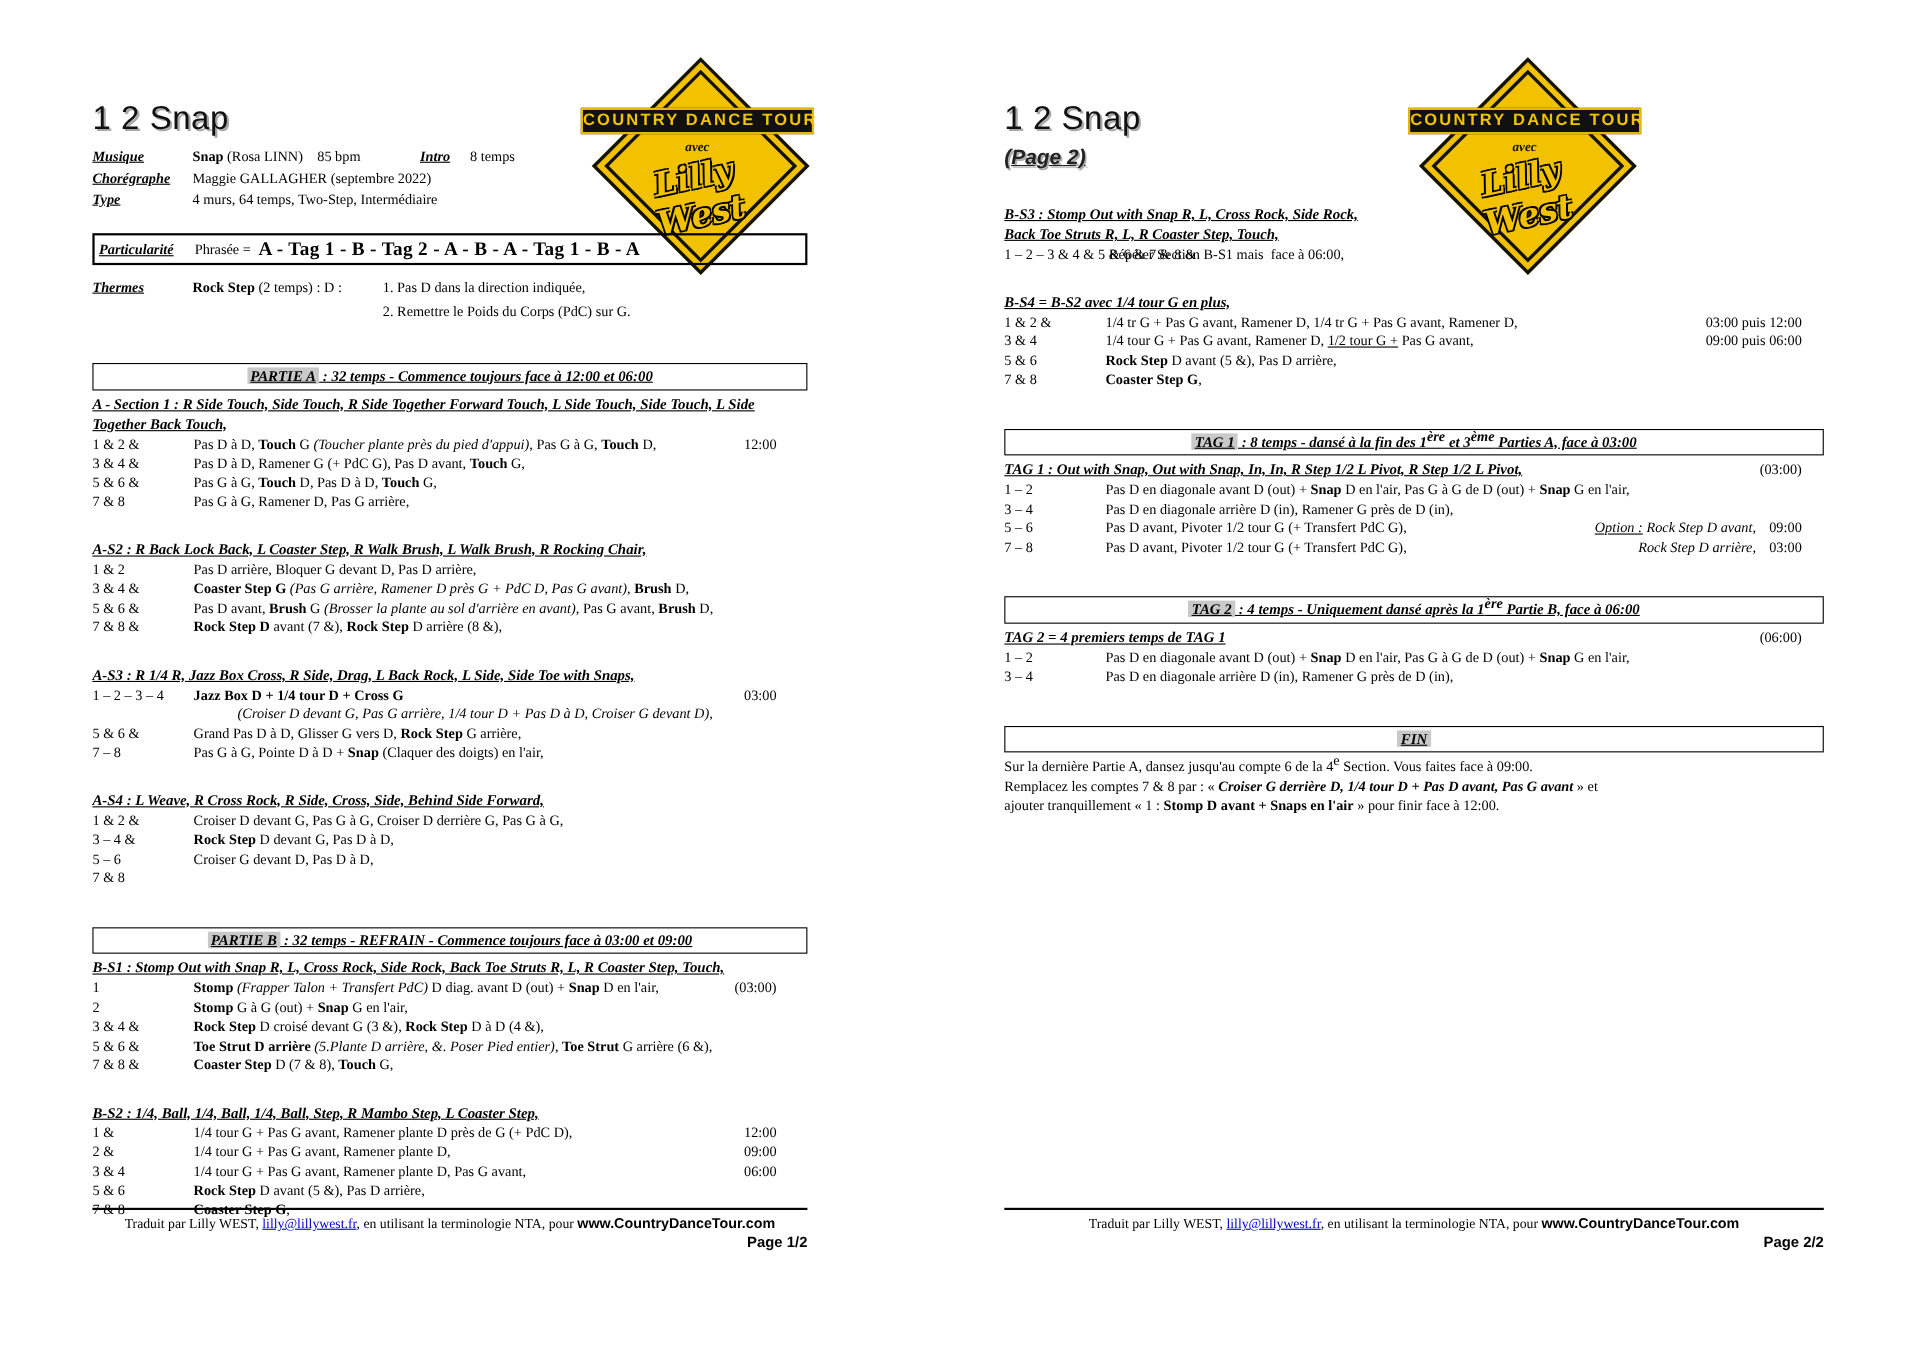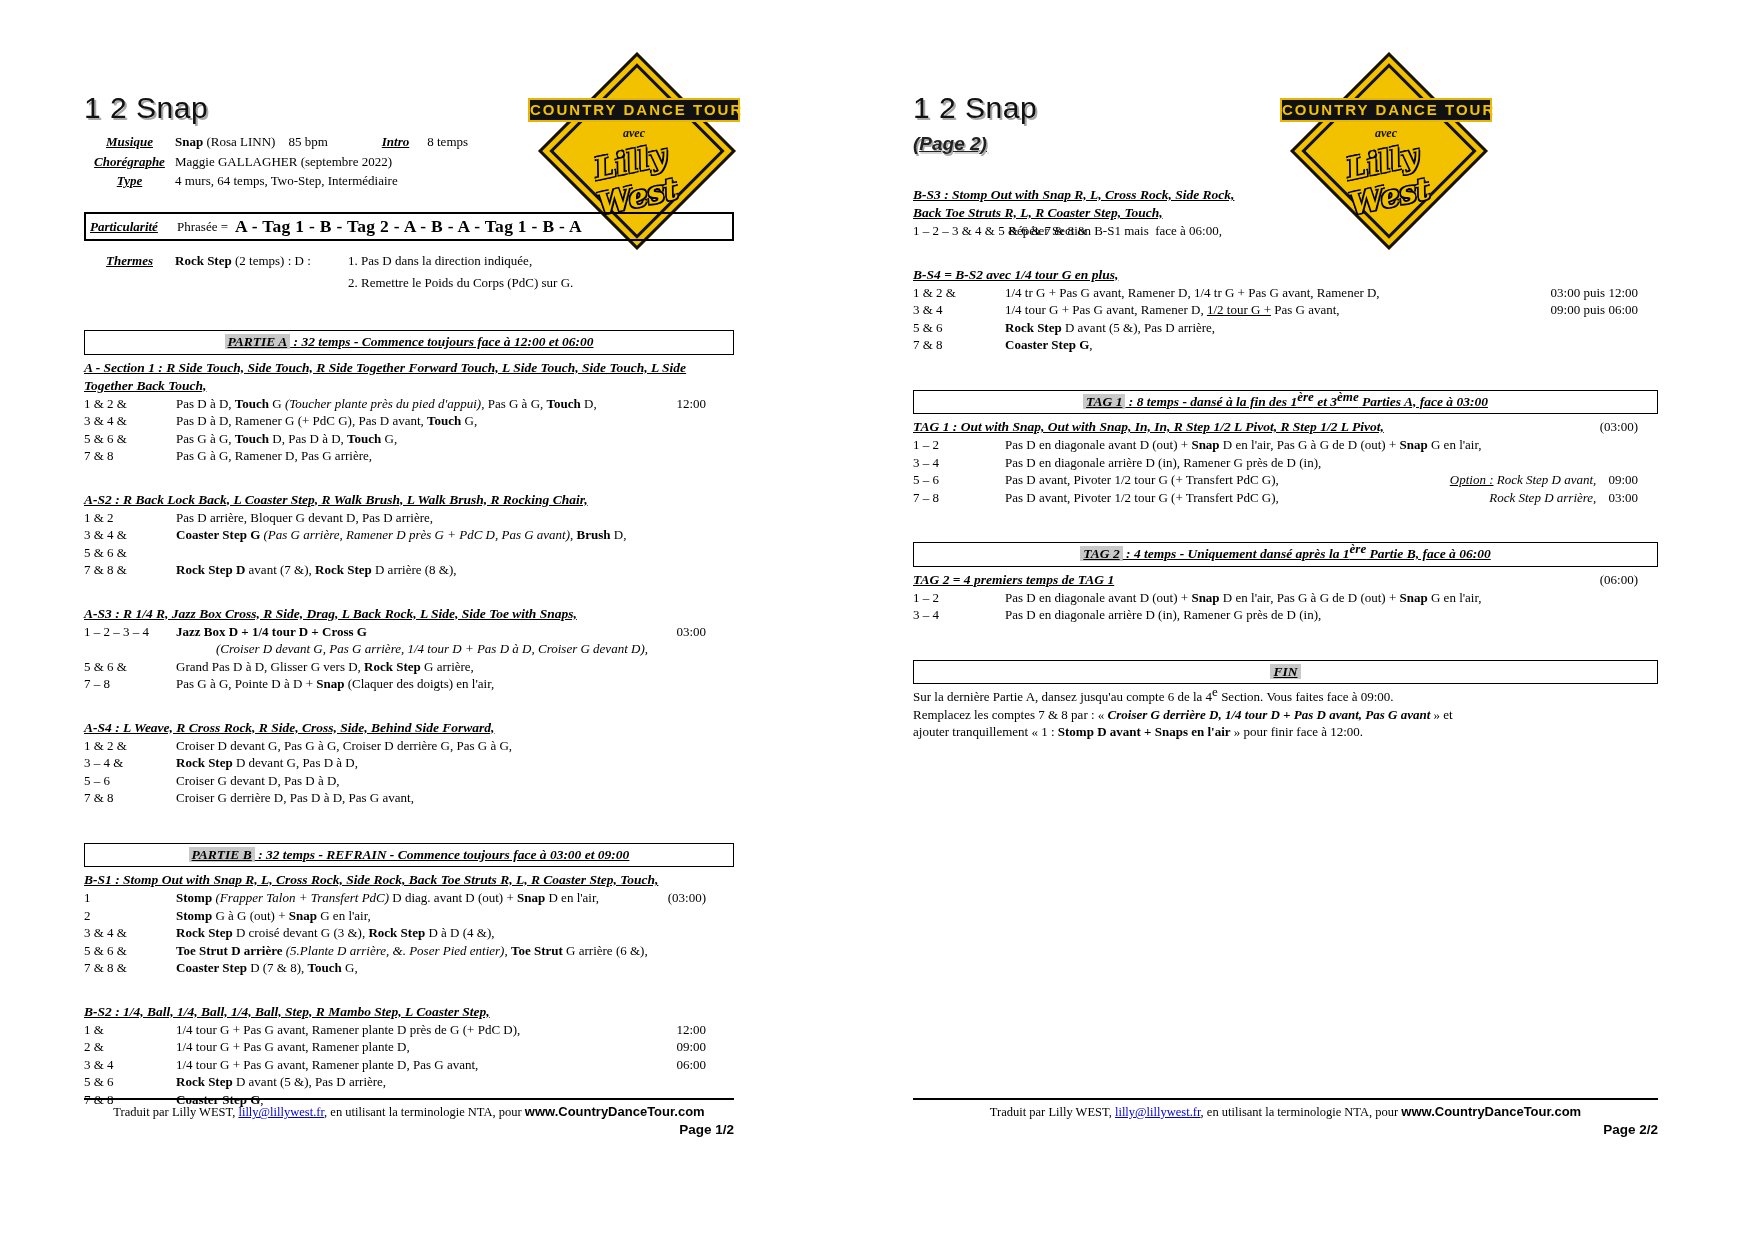--- a/index.html
+++ b/index.html
@@ -11,21 +11,21 @@
   #page1 .content{left:84px;width:650px;}
   #page2 .content{left:36px;width:745px;}
 
   .doc-title{font-family:"Liberation Sans",sans-serif;font-weight:400;font-size:30px;
     letter-spacing:.5px;color:#111;text-shadow:2px 2px 0 #a8a8a8;line-height:32px;margin-bottom:8px;}
   .subtitle{font-family:"Liberation Sans",sans-serif;font-weight:700;font-style:italic;
     font-size:19px;text-decoration:underline;color:#222;text-shadow:1.5px 1.5px 0 #aaa;
     margin-top:2px;line-height:24px;}
 
   .meta-row{display:flex;line-height:19.5px;}
-  .mlabel{width:91px;flex:none;font-weight:700;font-style:italic;text-decoration:underline;text-align:center;}
+  .mlabel{width:91px;flex:none;font-weight:700;font-style:italic;text-decoration:underline;}
   .mlabel.l2{width:auto;margin-left:54px;}
   .mvalue2{margin-left:18px;}
   .meta-row .link{box-shadow:0 0 0 1px #000;}
   .link{color:#0000cc;text-decoration:underline;cursor:pointer;}
 
   .partic-box{border:2px solid #000;margin-top:21px;padding:4px 4px;display:flex;align-items:center;}
   .partic-label{width:87px;flex:none;font-weight:700;font-style:italic;text-decoration:underline;}
   .partic-phrase{font-weight:700;font-size:17.5px;margin-left:7px;letter-spacing:.3px;white-space:nowrap;}
 
   .thermes{display:flex;margin-top:9px;line-height:22px;}
@@ -148,20 +148,21 @@
           <div class="step-row">
             <span class="count">1 &amp; 2</span>
             <span class="steptext">Pas D arrière, Bloquer G devant D, Pas D arrière,</span>
           </div>
           <div class="step-row">
             <span class="count">3 &amp; 4 &amp;</span>
             <span class="steptext"><b>Coaster Step G</b> <i>(Pas G arrière, Ramener D près G + PdC D, Pas G avant)</i>, <b>Brush</b> D,</span>
           </div>
           <div class="step-row">
             <span class="count">5 &amp; 6 &amp;</span>
+            <span class="steptext">Pas D avant, <b>Brush</b> G <i>(Brosser la plante au sol d'arrière en avant)</i>, Pas G avant, <b>Brush</b> D,</span>
           </div>
           <div class="step-row">
             <span class="count">7 &amp; 8 &amp;</span>
             <span class="steptext"><b>Rock Step D</b> avant (7 &amp;), <b>Rock Step</b> D arrière (8 &amp;),</span>
           </div>
         </div>
         <div class="section">
           <div class="sec-heading">
             <span class="headtext">A-S3 : R 1/4 R, Jazz Box Cross, R Side, Drag, L Back Rock, L Side, Side Toe with Snaps,</span>
           </div>
@@ -194,21 +195,20 @@
           <div class="step-row">
             <span class="count">3 – 4 &amp;</span>
             <span class="steptext"><b>Rock Step</b> D devant G, Pas D à D,</span>
           </div>
           <div class="step-row">
             <span class="count">5 – 6</span>
             <span class="steptext">Croiser G devant D, Pas D à D,</span>
           </div>
           <div class="step-row">
             <span class="count">7 &amp; 8</span>
-            <span class="steptext">Croiser G derrière D, Pas D à D, Pas G avant,</span>
           </div>
         </div>
         <div class="partbox"><span class="boxhead"><span class="hl">PARTIE B</span> : 32 temps - REFRAIN - Commence toujours face à 03:00 et 09:00</span></div>
         <div class="section">
           <div class="sec-heading">
             <span class="headtext">B-S1 : Stomp Out with Snap R, L, Cross Rock, Side Rock, Back Toe Struts R, L, R Coaster Step, Touch,</span>
           </div>
           <div class="step-row">
             <span class="count">1</span>
             <span class="steptext"><b>Stomp</b> <i>(Frapper Talon + Transfert PdC)</i> D diag. avant D (out) + <b>Snap</b> D en l'air,</span>

